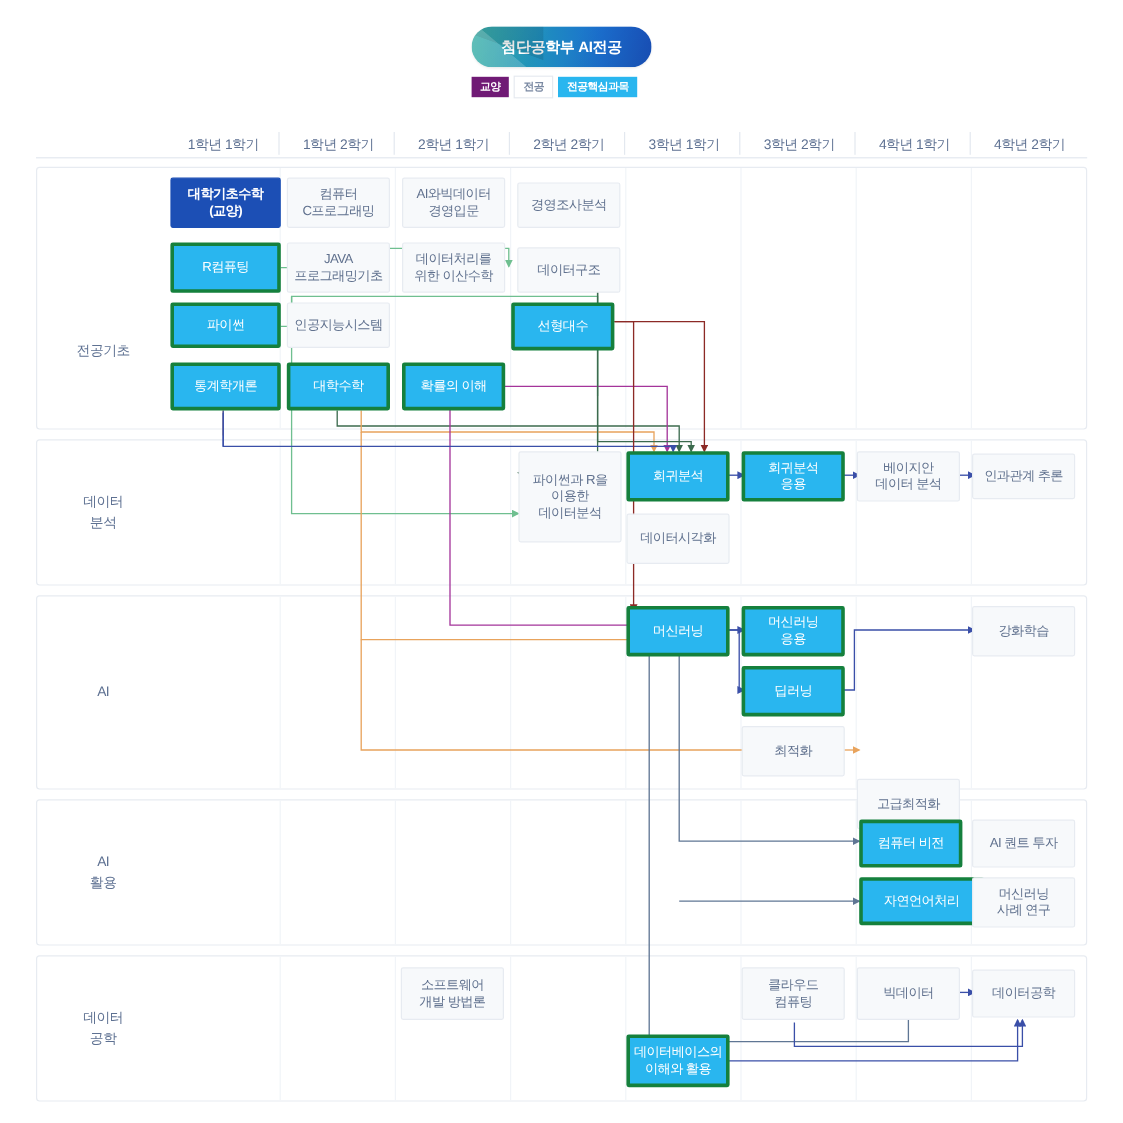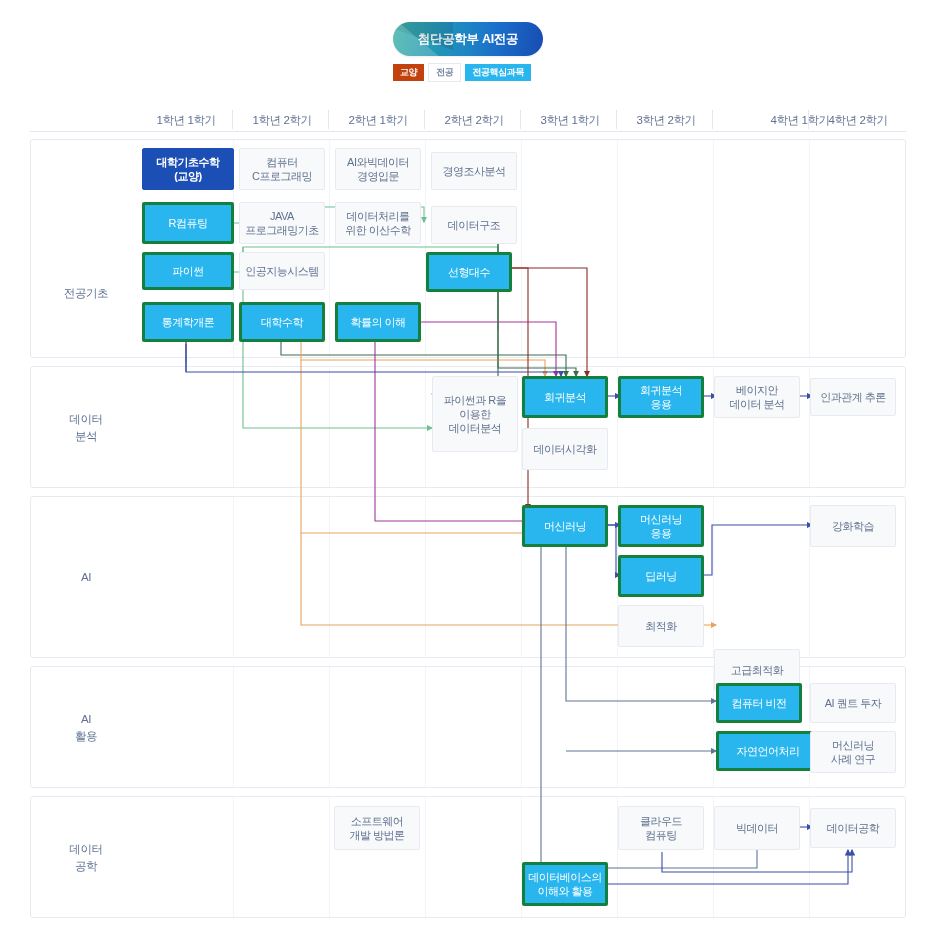--- a/index.html
+++ b/index.html
@@ -29,21 +29,21 @@
     border-radius:17px 0 0 17px;
     background:
       linear-gradient(40deg,rgba(255,255,255,.18) 0 45%,rgba(255,255,255,0) 46%),
       linear-gradient(200deg,rgba(0,0,0,.10) 0 50%,rgba(0,0,0,0) 51%);
     pointer-events:none;
   }
   .legend{position:absolute;left:393px;top:64px;width:150px;height:17px;
           display:flex;align-items:center;gap:4px;}
   .lg{height:17px;display:flex;align-items:center;justify-content:center;
       font-size:9px;font-weight:bold;letter-spacing:-.4px;padding:0 7px;}
-  .lg.gyoyang{background:#c2410c;color:#fff;}
+  .lg.gyoyang{background:#701a75;color:#fff;}
   .lg.jeongong{background:#ffffff;color:#7b8aa3;border:1px solid #e6eaf0;}
   .lg.haeksim{background:#29b6ef;color:#fff;}
 
   
   .colhead{position:absolute;top:110px;height:20px;
            display:flex;align-items:center;justify-content:center;
            font-size:11.5px;color:#5e7192;letter-spacing:-.4px;}
   .colsep{position:absolute;top:110px;width:1px;height:19px;background:#e3e8ef;}
   .headrule{position:absolute;left:30px;top:131px;width:876px;height:1px;background:#e3e8ef;}
 
@@ -87,21 +87,21 @@
       <div class="colhead" style="left: 234px; width: 96px;">1학년 2학기</div>
       <div class="colsep" style="left: 232px;"></div>
       <div class="colhead" style="left: 330px; width: 96px;">2학년 1학기</div>
       <div class="colsep" style="left: 328px;"></div>
       <div class="colhead" style="left: 426px; width: 96px;">2학년 2학기</div>
       <div class="colsep" style="left: 424px;"></div>
       <div class="colhead" style="left: 522px; width: 96px;">3학년 1학기</div>
       <div class="colsep" style="left: 520px;"></div>
       <div class="colhead" style="left: 618px; width: 96px;">3학년 2학기</div>
       <div class="colsep" style="left: 616px;"></div>
-      <div class="colhead" style="left: 736px; width: 96px; padding-left: 16px;">4학년 1학기</div>
+      <div class="colhead" style="left: 714px; width: 96px;">4학년 1학기</div>
       <div class="colsep" style="left: 712px;"></div>
       <div class="colhead" style="left: 810px; width: 96px;">4학년 2학기</div>
       <div class="colsep" style="left: 808px;"></div>
     </div>
   <div class="headrule"></div>
 
   <div id="panels">
       <div class="panel" style="top: 139px; height: 219px;">
         <div class="guide" style="left: 202px; top: 0px; height: 217px;"></div>
         <div class="guide" style="left: 298px; top: 0px; height: 217px;"></div>

